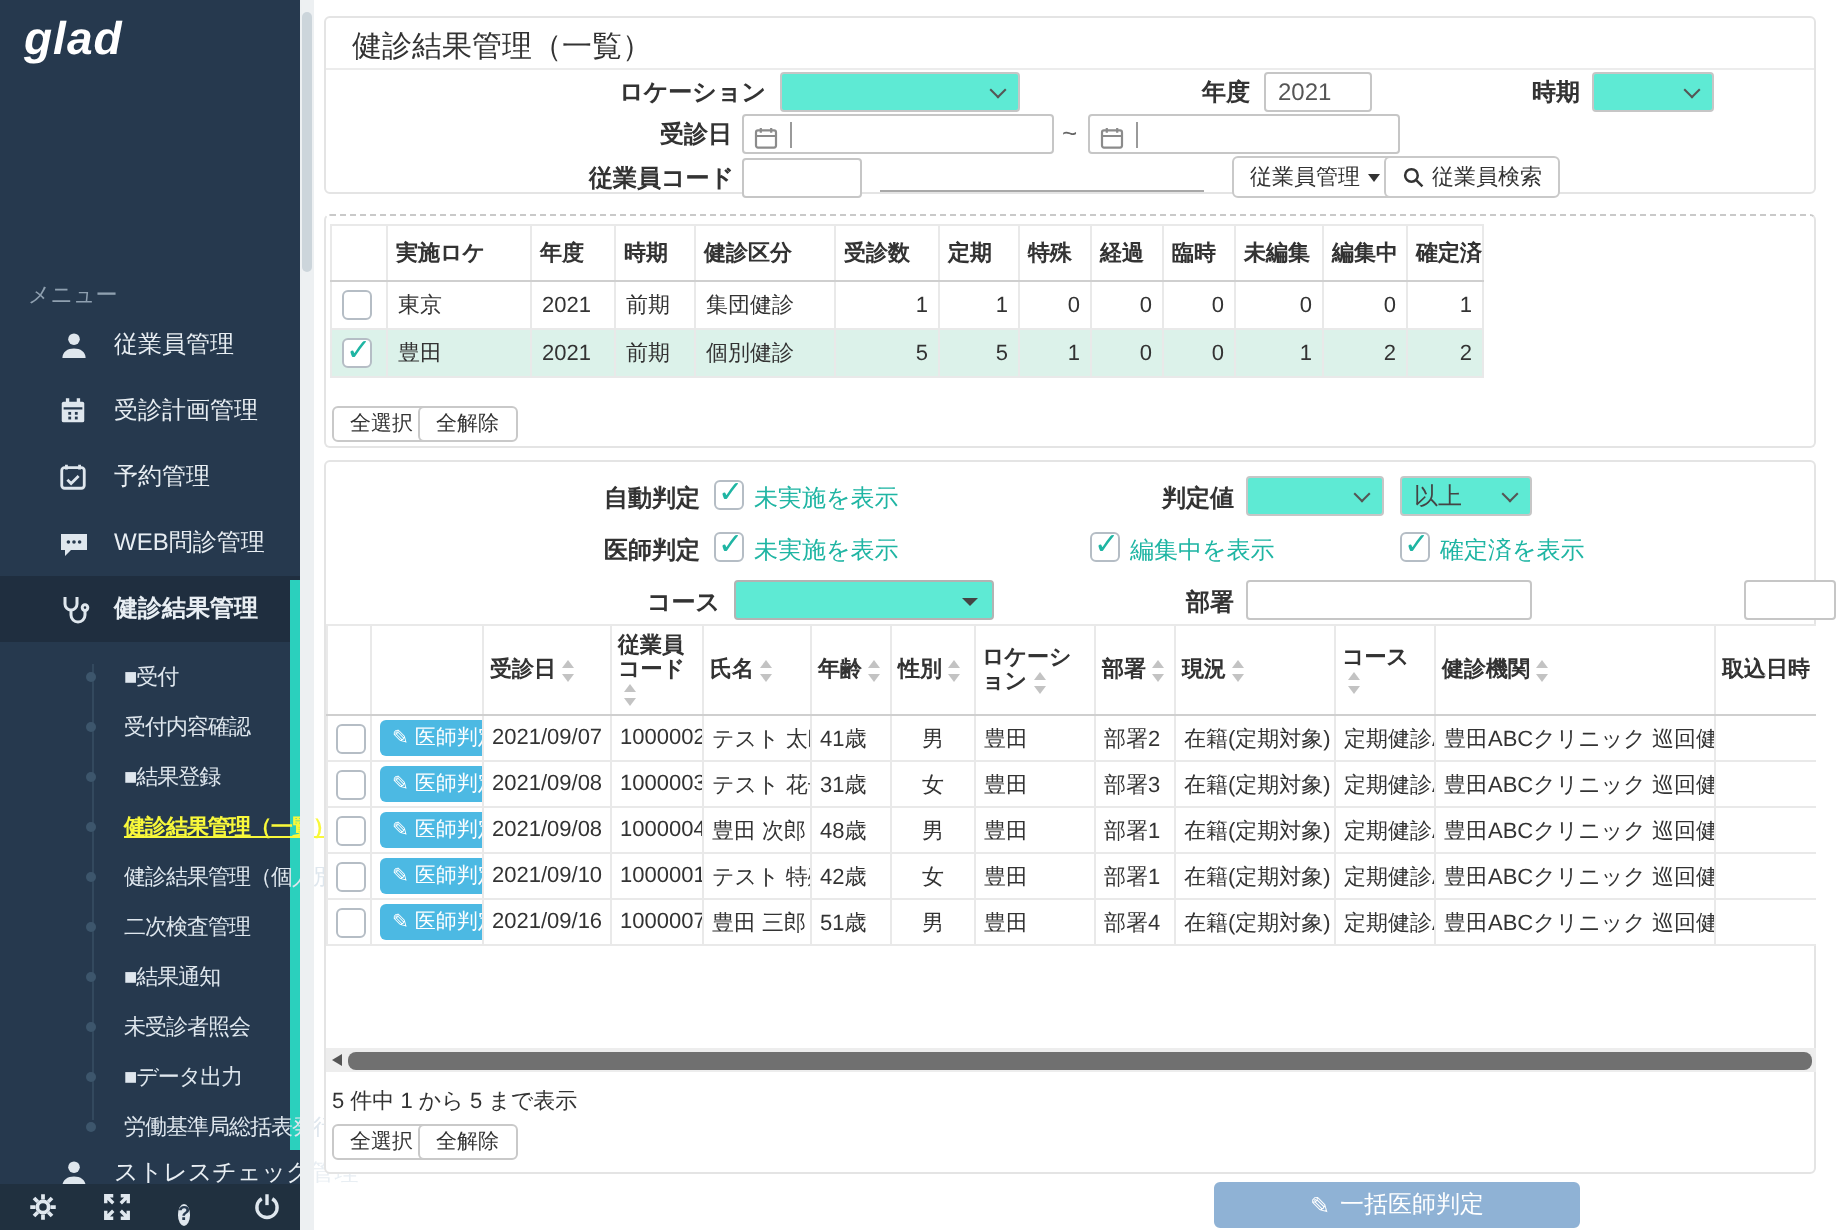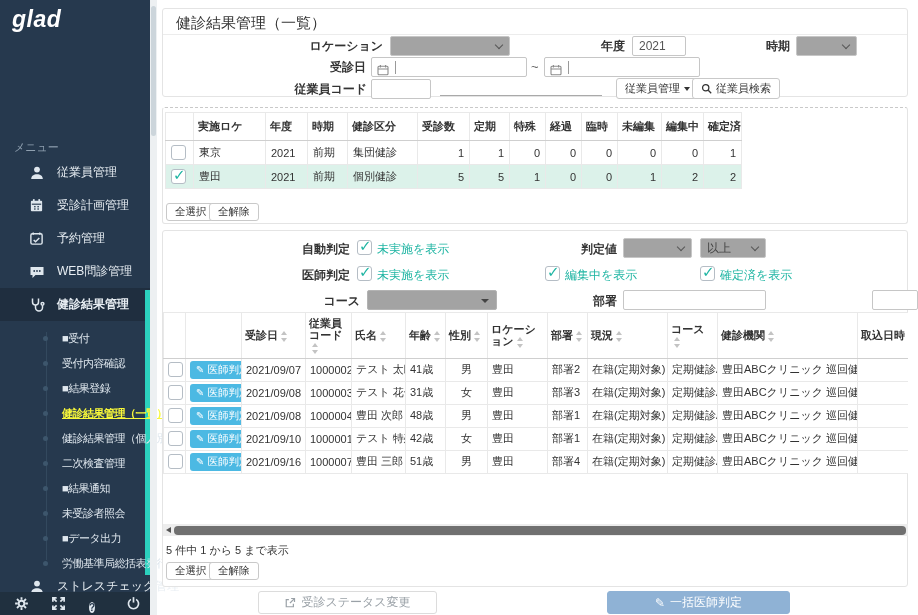--- a/index.html
+++ b/index.html
@@ -32,21 +32,21 @@
   
   .card { position:absolute; background:#fff; border:1px solid #e4e4e4; border-radius:3px; }
   .card.dashed-top { border-top:1px dashed #c9c9c9; }
 
   .page-title { position:absolute; left:176px; top:14px; font-size:15px; color:#333; }
   .title-divider { position:absolute; left:163px; top:34px; width:744px; height:1px; background:#ececec; }
 
   
   .flabel { position:absolute; font-size:12px; font-weight:bold; color:#333; text-align:right; line-height:18px; white-space:nowrap; }
   .tinput { position:absolute; height:20px; border:1px solid #c6c6c6; border-radius:2px; background:#fff; font-size:12px; color:#555; padding:2px 6px; line-height:15px; }
-  .sel { position:absolute; height:20px; border:1px solid #c6c6c6; border-radius:2px; background:#a3a3a3; font-size:12px; color:#444; padding:2px 18px 8px 6px; line-height:15px; cursor:pointer; }
+  .sel { position:absolute; height:20px; border:1px solid #c6c6c6; border-radius:2px; background:#5eead4; font-size:12px; color:#444; padding:2px 18px 8px 6px; line-height:15px; cursor:pointer; }
   .sel .chev { position:absolute; right:7px; top:5px; width:6px; height:6px; border-right:1.4px solid #555; border-bottom:1.4px solid #555; transform:rotate(45deg); }
   .sel2 .tri { position:absolute; right:7px; top:8px; width:0; height:0; border-left:4px solid transparent; border-right:4px solid transparent; border-top:4px solid #444; }
   .dinput { position:absolute; height:20px; border:1px solid #c6c6c6; border-radius:2px; background:#fff; }
   .dinput .cal { position:absolute; left:5px; top:4px; }
   .dinput .div { position:absolute; left:23px; top:3px; width:1px; height:13px; background:#9a9a9a; }
   .sepr { position:absolute; font-size:13px; color:#666; }
   .underline-field { position:absolute; border-bottom:1px solid #a9a9a9; height:16px; cursor:text; }
   .sbtn { position:absolute; height:21px; border:1px solid #c9c9c9; border-radius:3px; background:#fff; font-size:11px; color:#333; display:flex; align-items:center; justify-content:center; gap:4px; padding:0 8px; cursor:pointer; white-space:nowrap; }
   .caret-dn { width:0; height:0; border-left:3.5px solid transparent; border-right:3.5px solid transparent; border-top:4px solid #333; }
   .ckb { position:absolute; width:15px; height:15px; border:1px solid #b5bdc5; border-radius:3px; background:#fff; cursor:pointer; }
@@ -170,21 +170,21 @@
           <span class="smlabel">健診結果管理（一覧）</span>
         </div>
         <div class="smitem" style="top: 426px;">
           <span class="dot"></span>
           <span class="smlabel">健診結果管理（個人別）</span>
         </div>
         <div class="smitem" style="top: 451px;">
           <span class="dot"></span>
           <span class="smlabel">二次検査管理</span>
         </div>
-        <div class="smitem" style="top: 476px; font-family: Liberation Mono, monospace;">
+        <div class="smitem" style="top: 476px;">
           <span class="dot"></span>
           <span class="smlabel">■結果通知</span>
         </div>
         <div class="smitem" style="top: 501px;">
           <span class="dot"></span>
           <span class="smlabel">未受診者照会</span>
         </div>
         <div class="smitem" style="top: 526px;">
           <span class="dot"></span>
           <span class="smlabel">■データ出力</span>
@@ -505,27 +505,17 @@
   </div>
 
   <div class="hsb-track"></div>
   <div class="hsb-left"></div>
   <div class="hsb-thumb"></div>
 
   <div class="count-text">5 件中 1 から 5 まで表示</div>
   <div class="sbtn" style="left:166px; top:562px; height:18px; font-size:10.5px;">全選択</div>
   <div class="sbtn" style="left:209px; top:562px; height:18px; font-size:10.5px;">全解除</div>
 
-  <div class="footer-btn fb-light" style="left:258px; top:591px; width:179px;">
-    <span style="display:inline-flex;">
-      <svg width="12" height="12" viewBox="0 0 16 16" stroke="#9aa1a7" stroke-width="1.6" fill="none">
-          <path d="M6.5 3.5H3v9.5h9.5V9"></path>
-          <path d="M9.5 2H14v4.5"></path>
-          <path d="M8 8l5.6-5.6"></path>
-        </svg>
-    </span>
-      <span>受診ステータス変更</span>
-  </div>
   <div class="footer-btn fb-blue" style="left:607px; top:591px; width:183px;">
     <span class="pen">✎</span>
       <span>一括医師判定</span>
   </div>
 </div>
 
 </body></html>

